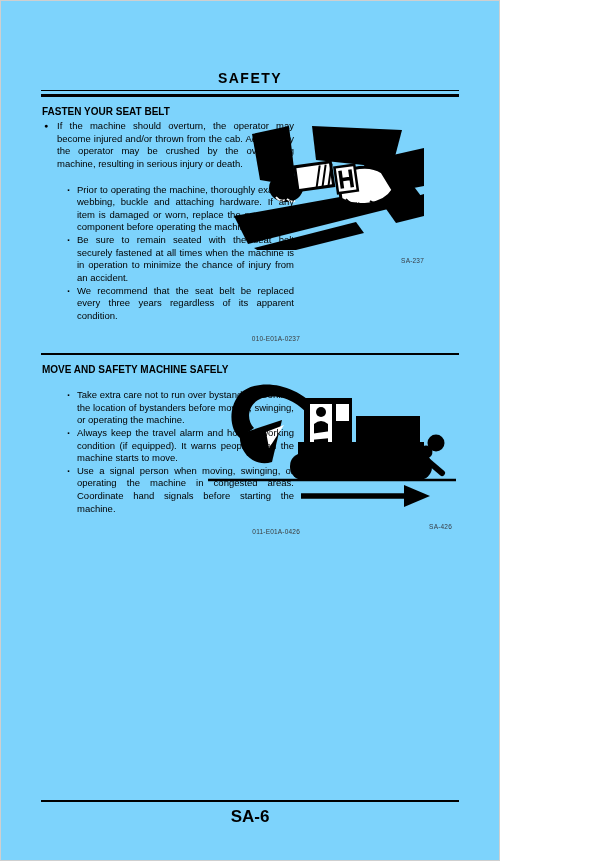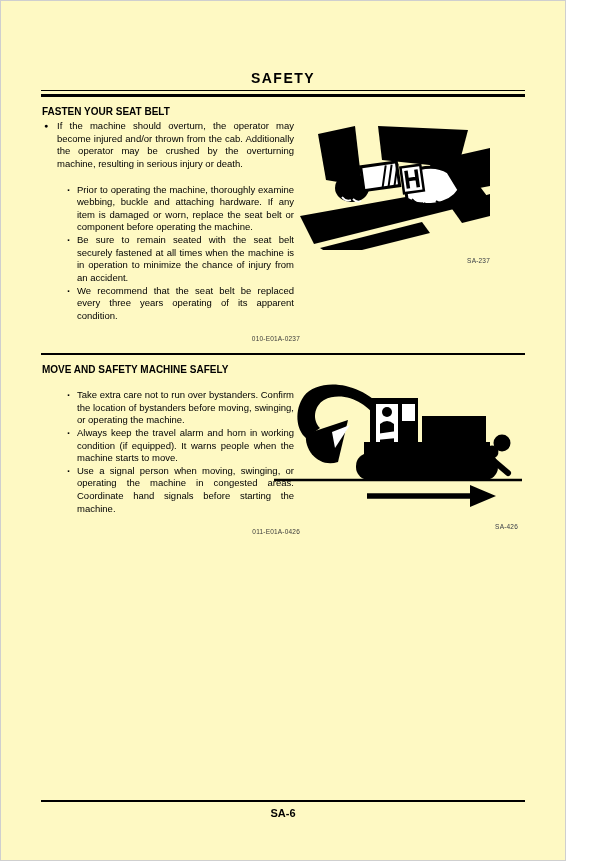--- a/index.html
+++ b/index.html
@@ -1,18 +1,18 @@
 <!DOCTYPE html>
 <html><head>
 <meta charset="utf-8">
 <style>
   html,body{margin:0;padding:0;background:#fff;}
   .page{
-    width:566px;height:861px;box-sizing:border-box;position:relative;
-    background:#fef9c3;border:1px solid #cfcfcf;
+    width:500px;height:861px;box-sizing:border-box;position:relative;
+    background:#7dd3fc;border:1px solid #cfcfcf;
     font-family:"Liberation Sans", sans-serif;color:#000;overflow:hidden;
   }
   .header-title{
     text-align:center;font-weight:bold;font-size:14px;letter-spacing:1.5px;
     padding-top:70px;line-height:1;
   }
   .header-rule{
     margin:5px 40px 0 40px;height:3px;
     border-top:1px solid #000;border-bottom:3px solid #000;
   }
@@ -27,21 +27,21 @@
   .sub-item .sb{position:absolute;left:0;top:-1px;font-size:11px;font-weight:bold;}
   .sub-item p,.main-item p{margin:0;}
   .fig-code{width:256px;text-align:right;font-size:6.5px;color:#3a3a3a;margin-top:13px;letter-spacing:.2px;}
   .divider{border:0;border-top:2px solid #000;margin:9px 0 0 0;}
   .figure{position:absolute;}
   .figure .fig-label{text-align:right;font-size:6.5px;color:#363b44;margin-top:7px;letter-spacing:.2px;}
   .fig-seatbelt{top:14px;right:35px;width:190px;}
   .fig-excavator{top:12px;right:1px;width:252px;}
   .fig-excavator .fig-label{margin-top:12px;padding-right:6px;}
   .footer-rule{position:absolute;left:40px;right:40px;top:799px;border-top:2px solid #000;}
-  .footer-page{position:absolute;left:0;right:0;top:806px;text-align:center;font-weight:bold;font-size:11px;}
+  .footer-page{position:absolute;left:0;right:0;top:806px;text-align:center;font-weight:bold;font-size:17px;}
   svg{display:block;}
 </style>
 </head>
 <body>
 
 <div class="page">
 
   <div class="header-title">SAFETY</div>
   <div class="header-rule"></div>
 
@@ -83,21 +83,21 @@
           <div class="sub-item">
             <span class="sb">·</span>
             <p>Prior to operating the machine, thoroughly examine webbing, buckle and attaching hardware. If any item is damaged or worn, replace the seat belt or component before operating the machine.</p>
           </div>
           <div class="sub-item">
             <span class="sb">·</span>
             <p>Be sure to remain seated with the seat belt securely fastened at all times when the machine is in operation to minimize the chance of injury from an accident.</p>
           </div>
           <div class="sub-item">
             <span class="sb">·</span>
-            <p>We recommend that the seat belt be replaced every three years operating of its apparent condition.</p>
+            <p>We recommend that the seat belt be replaced every three years regardless of its apparent condition.</p>
           </div>
         </div>
         <div class="fig-code">010-E01A-0237</div>
       </div>
     </div>
 
     <hr class="divider">
 
     <div class="section">
       <div class="section-title">MOVE AND SAFETY MACHINE SAFELY</div>

